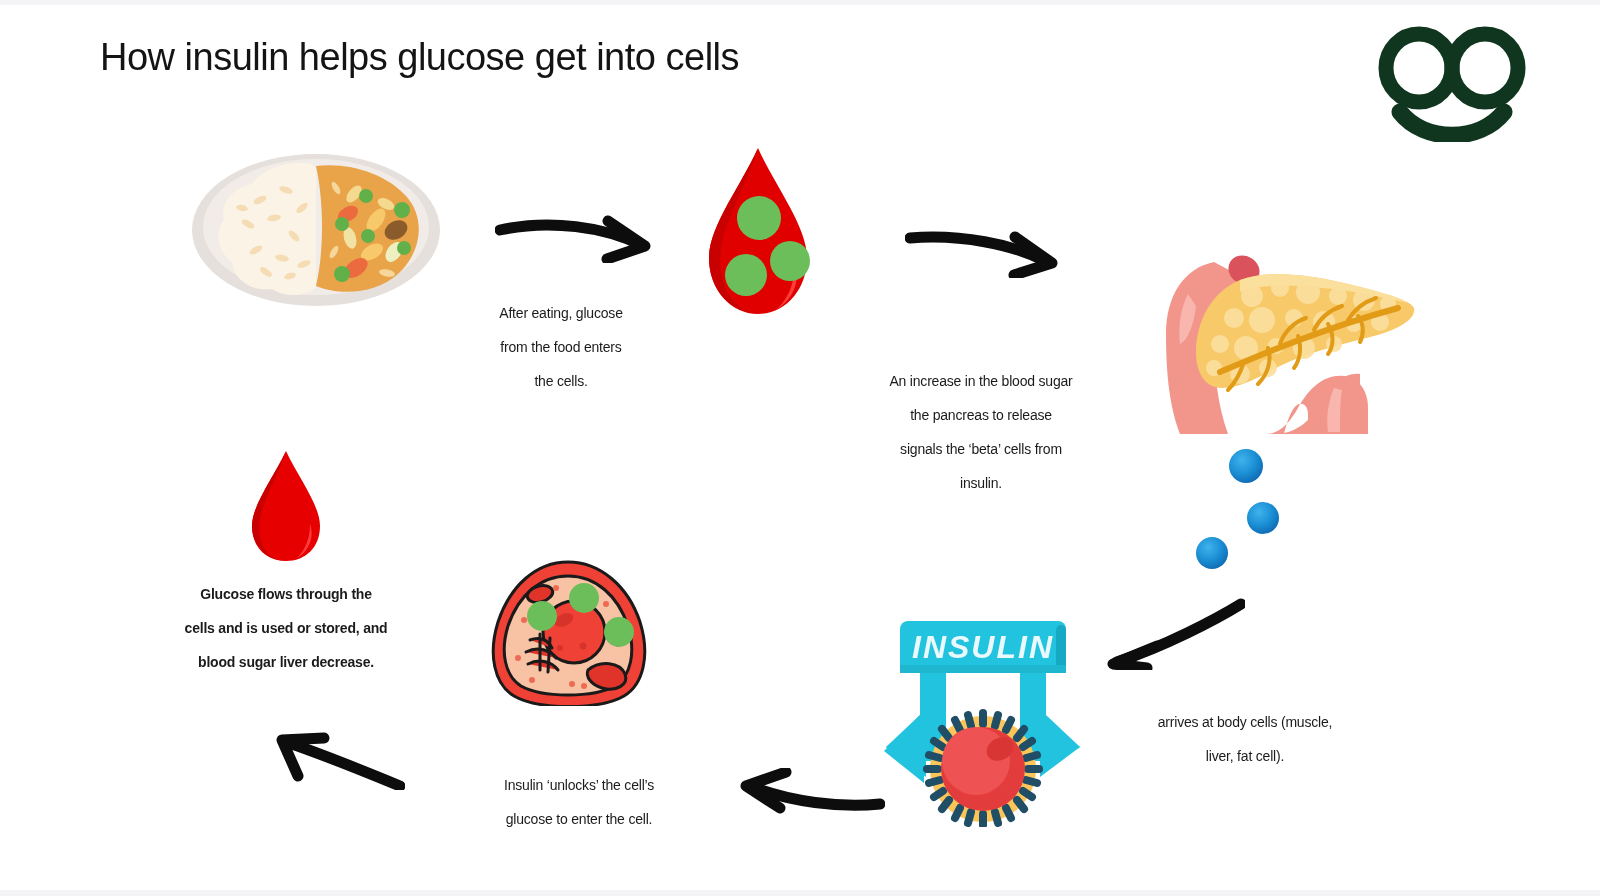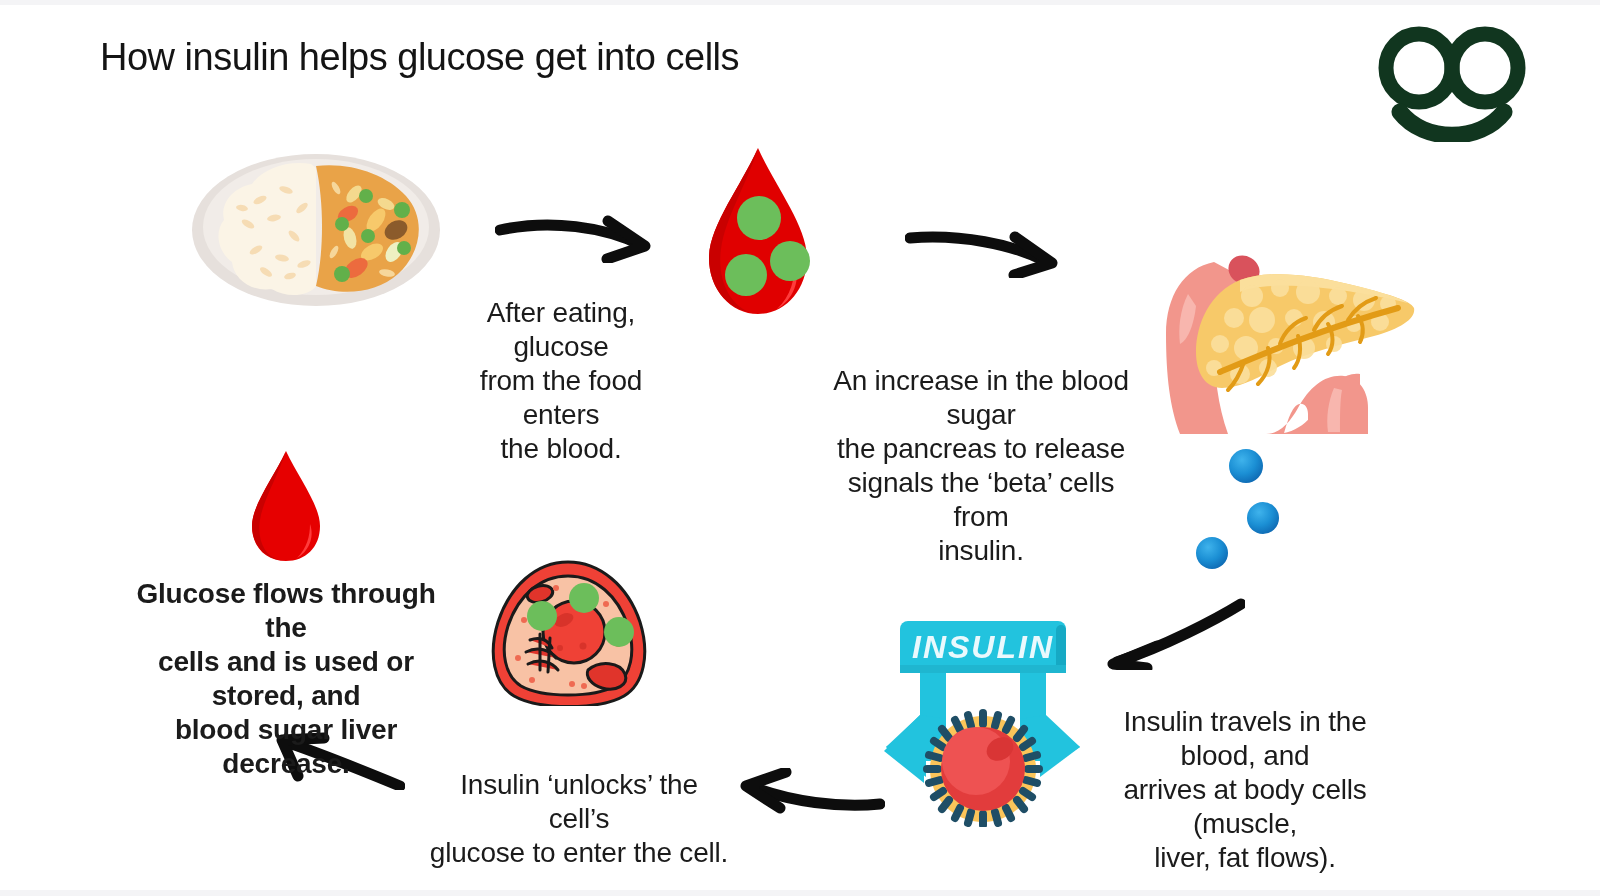--- a/index.html
+++ b/index.html
@@ -44,21 +44,21 @@
   .logo {
     position: absolute;
     left: 1378px;
     top: 26px;
     width: 148px;
     height: 116px;
   }
 
   .caption {
     position: absolute;
-    font-size: 28px;
+    font-size: 14px;
     line-height: 34px;
     color: #1b1b1b;
     text-align: center;
     letter-spacing: -0.2px;
   }
 
   .art { position: absolute; }
 
   .svg-block { display: block; }
 </style>
@@ -133,21 +133,21 @@
   <div class="art" style="left:495px; top:205px;">
     <svg class="svg-block" width="160" height="58" viewBox="0 0 160 58">
       <path d="M5 25 C 55 14, 110 22, 146 40" stroke="#0d0d0d" stroke-width="11" fill="none" stroke-linecap="round"></path>
       <path d="M113 16 L 150 41 L 112 54" stroke="#0d0d0d" stroke-width="11" fill="none" stroke-linecap="round" stroke-linejoin="round"></path>
     </svg>
   </div>
 
   <div class="caption" style="left:450px; top:296px; width:222px;">
     <div>After eating, glucose</div>
     <div>from the food enters</div>
-    <div>the blood.</div>
+    <div>the cells.</div>
   </div>
 
   <div class="art" style="left:703px; top:144px;">
     <svg class="svg-block" width="110" height="174" viewBox="0 0 110 174">
       <path d="M55 4 C 38 42, 6 82, 6 114 C 6 146, 28 170, 55 170 C 82 170, 104 146, 104 114
                C 104 82, 72 42, 55 4 Z" fill="#e00000"></path>
       <path d="M55 4 C 44 40, 22 74, 18 105 C 14 135, 26 160, 46 168 C 24 164, 6 143, 6 114
                C 6 82, 38 42, 55 4 Z" fill="#c90000"></path>
       <path d="M92 118 C 98 136, 90 156, 74 165 C 88 152, 92 134, 92 118 Z" fill="#ff3b3b"></path>
       <circle cx="56" cy="74" r="22" fill="#6cbe5b"></circle>
@@ -246,23 +246,22 @@
   </div>
 
   <div class="art" style="left:1105px; top:598px;">
     <svg class="svg-block" width="140" height="72" viewBox="0 0 140 72">
       <path d="M136 6 C 110 22, 60 48, 12 64" stroke="#0d0d0d" stroke-width="11" fill="none" stroke-linecap="round"></path>
       <path d="M52 48 L 8 66 L 42 70" stroke="#0d0d0d" stroke-width="11" fill="none" stroke-linecap="round" stroke-linejoin="round"></path>
     </svg>
   </div>
 
   <div class="caption" style="left:1095px; top:705px; width:300px;">
-    <div>Insulin travels in the blood, and</div>
     <div>arrives at body cells (muscle,</div>
-    <div>liver, fat flows).</div>
+    <div>liver, fat cell).</div>
   </div>
 
   <div class="art" style="left:878px; top:611px;font-style:italic;">
     <svg class="svg-block" width="210" height="216" viewBox="0 0 210 216">
 
       <path d="M42 60 L 68 60 L 68 124 L 42 124 Z" fill="#22c3de"></path>
       <path d="M142 60 L 168 60 L 168 124 L 142 124 Z" fill="#22c3de"></path>
 
       <path d="M68 112 L 68 148 L 46 148 L 46 172 L 6 140 L 42 104 Z" fill="#22c3de"></path>
       <path d="M10 136 L 46 106 L 46 148 Z" fill="#22c3de"></path>

